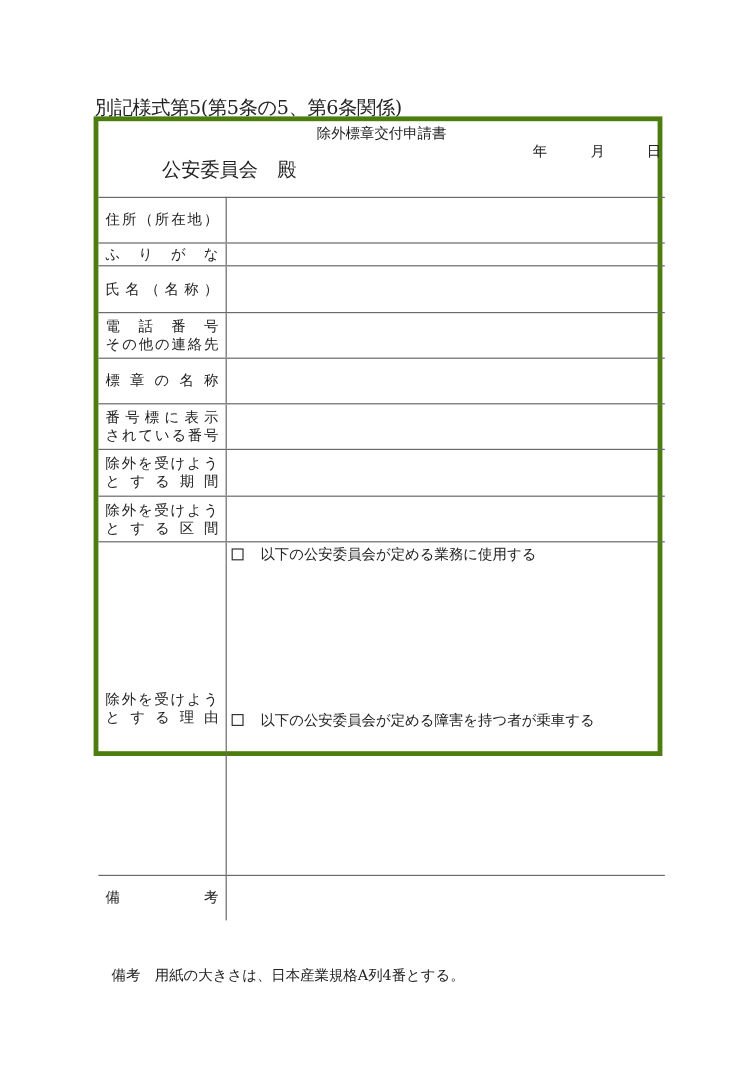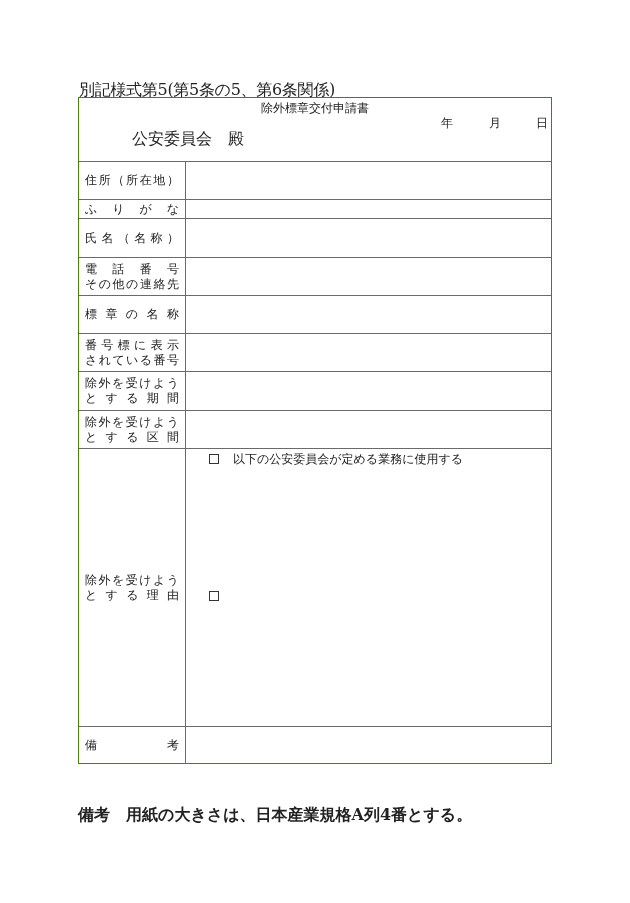--- a/index.html
+++ b/index.html
@@ -1,34 +1,34 @@
 <!DOCTYPE html>
 <html><head>
 <meta charset="utf-8">
 <style>
   html, body { margin: 0; padding: 0; background: #ffffff; }
   body { width: 630px; height: 903px; position: relative; overflow: hidden;
          font-family: "DejaVu Serif", "Liberation Serif", serif; color: #222; }
   .caption { position: absolute; left: 79px; top: 80px; font-size: 16px; letter-spacing: -0.3px; white-space: nowrap; }
-  .form { position: absolute; left: 78px; top: 97px; width: 474px; height: 667px;
-          border: 1px solid #4d7c0f; box-sizing: border-box; }
+  .form { position: absolute; left: 78px; top: 97px; width: 474px; height: 533px;
+          border: 4px solid #4d7c0f; box-sizing: border-box; }
   .header-cell { position: absolute; left: 0; top: 0; width: 472px; height: 63px; border-bottom: 1px solid #6a6a6a; }
   .title { position: absolute; left: 0; width: 100%; top: 2px; text-align: center; font-size: 12px; }
   .date { position: absolute; top: 17px; font-size: 12px; }
   .addressee { position: absolute; left: 53px; top: 31px; font-size: 16px; white-space: nowrap; }
   .row { position: absolute; left: 0; width: 472px; border-bottom: 1px solid #6a6a6a; box-sizing: border-box; }
   .row.last { border-bottom: none; }
   .label { position: absolute; left: 0; top: 0; bottom: 0; width: 107px; border-right: 1px solid #6a6a6a;
            box-sizing: border-box; display: flex; flex-direction: column; justify-content: center;
            padding: 0 6px; font-size: 12px; line-height: 15px; }
   .label .line { display: flex; justify-content: space-between; }
   .value { position: absolute; left: 107px; top: 0; right: 0; bottom: 0; }
-  .option { position: absolute; left: 23px; font-size: 12px; white-space: nowrap; }
+  .option { position: absolute; left: 4px; font-size: 12px; white-space: nowrap; }
   .checkbox { display: inline-block; width: 8px; height: 8px; border: 1px solid #333; margin-right: 14px; vertical-align: -1px; }
-  .footnote { position: absolute; left: 78px; top: 805px; font-size: 16px; white-space: nowrap; font-weight: bold; }
+  .footnote { position: absolute; left: 93px; top: 805px; font-size: 12px; white-space: nowrap; }
 </style>
 </head>
 <body>
 
 <div class="caption">別記様式第5(第5条の5、第6条関係)</div>
 
 <div class="form">
   <div class="header-cell">
     <div class="title">除外標章交付申請書</div>
     <span class="date" style="left:362px">年</span>
@@ -188,21 +188,21 @@
           <span>る</span>
           <span>理</span>
           <span>由</span>
         </div>
       </div>
     <div class="value">
       <div class="option" style="top:2px">
         <span class="checkbox"></span><span>以下の公安委員会が定める業務に使用する</span>
       </div>
       <div class="option" style="top:140px">
-        <span class="checkbox"></span>
+        <span class="checkbox"></span><span>以下の公安委員会が定める障害を持つ者が乗車する</span>
       </div>
     </div>
   </div>
   <div class="row last" style="top:629px;height:37px">
     <div class="label">
         <div class="line">
           <span>備</span>
           <span>考</span>
         </div>
       </div>

